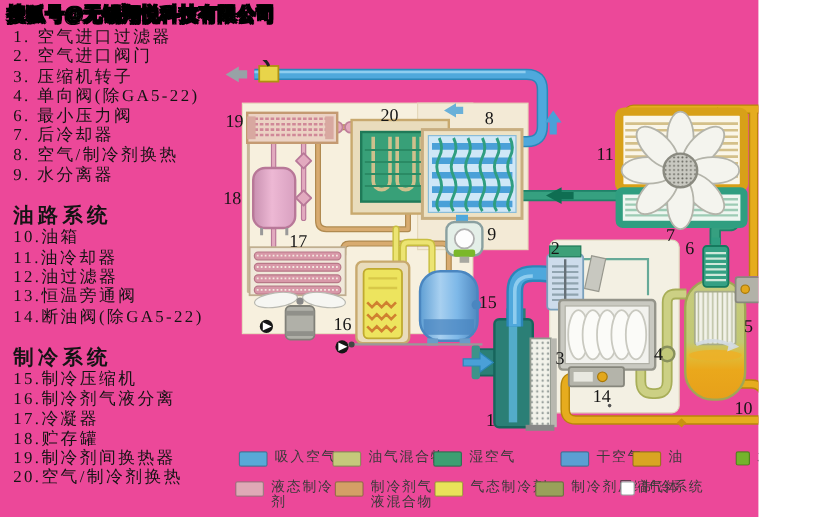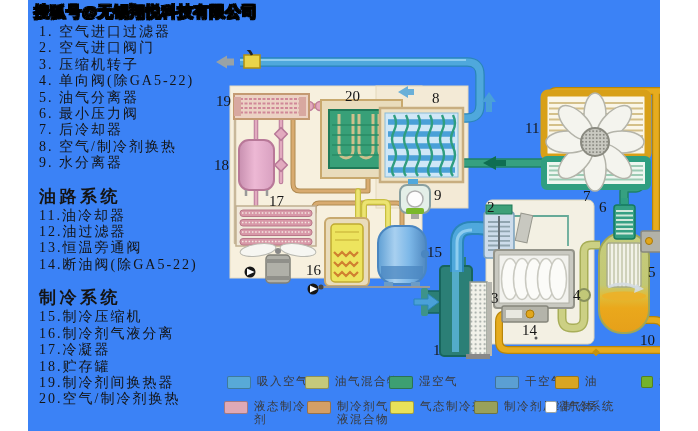--- a/index.html
+++ b/index.html
@@ -1,17 +1,17 @@
 <!DOCTYPE html>
 <html><head>
 <meta charset="utf-8">
 <style>
   html,body{margin:0;padding:0;background:#fff;}
-  .screen{position:relative;width:632px;height:431px;background:#3b82f6;overflow:hidden;
-          font-family:"Liberation Sans","DejaVu Sans",sans-serif;margin-left:28px;}
+  .screen{position:relative;width:632px;height:431px;background:#ec4899;overflow:hidden;
+          font-family:"Liberation Sans","DejaVu Sans",sans-serif;}
   
   .watermark{position:absolute;left:6px;top:2px;font-size:15.5px;font-weight:bold;
              letter-spacing:.5px;color:#fff;-webkit-text-stroke:1.3px #000;
              text-shadow:-1px -1px 0 #000,1px -1px 0 #000,-1px 1px 0 #000,1px 1px 0 #000;
              white-space:nowrap;z-index:5;}
   
   .parts-list{position:absolute;left:11px;top:24px;width:182px;
               font-family:"Liberation Serif","DejaVu Serif",serif;
               font-size:14px;color:#141414;letter-spacing:2px;z-index:4;}
   .pl-line{line-height:16.4px;white-space:nowrap;}
@@ -35,26 +35,26 @@
 
 <div class="screen">
 
   <div class="watermark">搜狐号@无锡翔悦科技有限公司</div>
 
   <div class="parts-list">
     <div class="pl-line">1. 空气进口过滤器</div>
     <div class="pl-line">2. 空气进口阀门</div>
     <div class="pl-line">3. 压缩机转子</div>
     <div class="pl-line">4. 单向阀(除GA5-22)</div>
-    <div class="pl-line">5. 油气分离器</div>
     <div class="pl-line">6. 最小压力阀</div>
     <div class="pl-line">7. 后冷却器</div>
     <div class="pl-line">8. 空气/制冷剂换热</div>
     <div class="pl-line">9. 水分离器</div>
     <div class="pl-line pl-header">油路系统</div>
+    <div class="pl-line">10.油箱</div>
     <div class="pl-line">11.油冷却器</div>
     <div class="pl-line">12.油过滤器</div>
     <div class="pl-line">13.恒温旁通阀</div>
     <div class="pl-line">14.断油阀(除GA5-22)</div>
     <div class="pl-line pl-header">制冷系统</div>
     <div class="pl-line">15.制冷压缩机</div>
     <div class="pl-line">16.制冷剂气液分离</div>
     <div class="pl-line">17.冷凝器</div>
     <div class="pl-line">18.贮存罐</div>
     <div class="pl-line">19.制冷剂间换热器</div>

